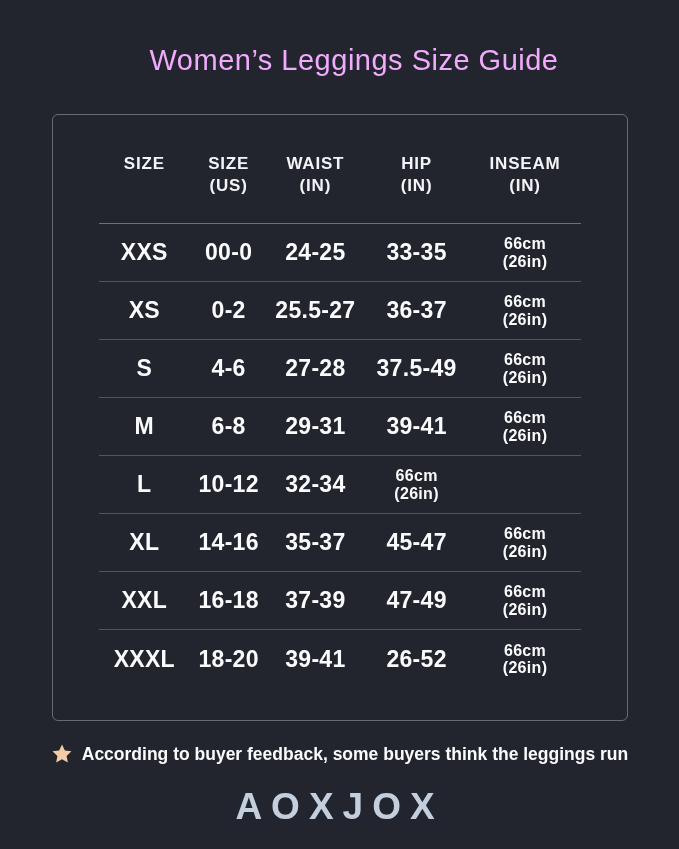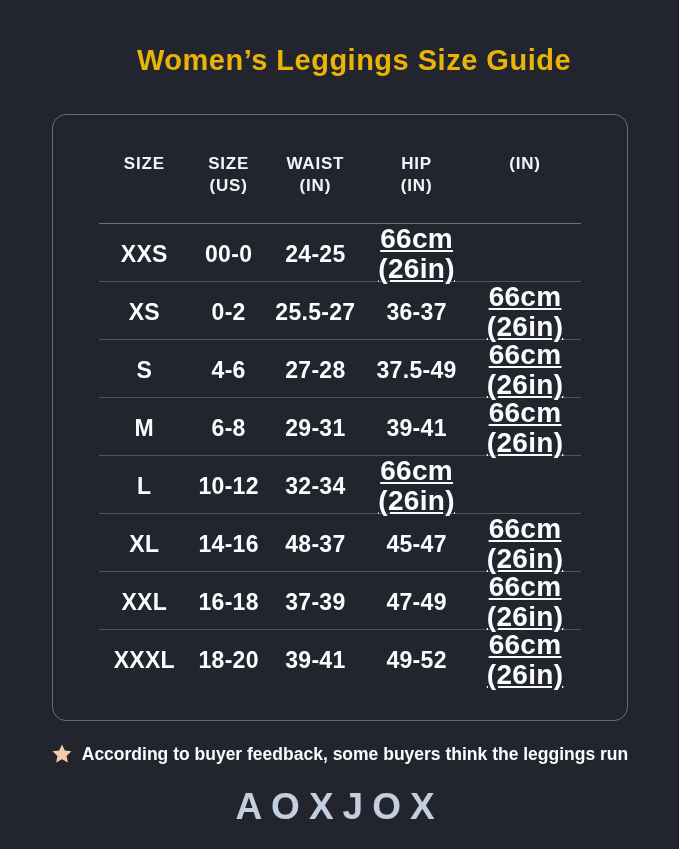--- a/index.html
+++ b/index.html
@@ -13,31 +13,31 @@
   }
   .page {
     width: 679px;
     height: 849px;
     position: relative;
   }
   .page-title {
     padding-top: 44px;
     text-align: center;
     font-size: 29px;
-    font-weight: bold;
+    font-weight: normal;
     letter-spacing: 0.5px;
-    color: #eab308;
+    color: #f0abfc;
     padding-left: 29px;
   }
   .card {
     margin: 37px auto 0 auto;
     width: 576px;
     height: 607px;
     border: 1px solid rgba(255,255,255,0.32);
-    border-radius: 14px;
+    border-radius: 6px;
     overflow: hidden;
   }
   .thead {
     margin: 0 46px;
     padding-top: 38px;
     height: 109px;
     display: grid;
     grid-template-columns: 19% 16% 20% 22% 23%;
     border-bottom: 1px solid rgba(255,255,255,0.35);
   }
@@ -59,21 +59,21 @@
   }
   .trow:last-child { border-bottom: none; }
   .td {
     text-align: center;
     font-size: 23px;
     font-weight: 600;
     letter-spacing: 0.3px;
     color: #fafbfc;
     white-space: nowrap;
   }
-  .td.inseam { line-height: 1.08; font-size: 28px; text-decoration: underline; }
+  .td.inseam { line-height: 1.08; font-size: 16px; }
   .note {
     margin-top: 19px;
     text-align: center;
     font-size: 17.5px;
     font-weight: bold;
     line-height: 1.6;
     color: #fafbfc;
   }
   .note-line1 {
     display: inline-flex;
@@ -113,28 +113,30 @@
         </div>
         <div class="th">
           <div>WAIST</div>
           <div>(IN)</div>
         </div>
         <div class="th">
           <div>HIP</div>
           <div>(IN)</div>
         </div>
         <div class="th">
+          <div>INSEAM</div>
           <div>(IN)</div>
         </div>
       </div>
     <div id="tbody">
         <div class="trow">
           <div class="td">XXS</div>
           <div class="td">00-0</div>
           <div class="td">24-25</div>
+          <div class="td">33-35</div>
           <div class="td inseam">
             <div>66cm</div>
             <div>(26in)</div>
           </div>
         </div>
         <div class="trow">
           <div class="td">XS</div>
           <div class="td">0-2</div>
           <div class="td">25.5-27</div>
           <div class="td">36-37</div>
@@ -168,42 +170,42 @@
           <div class="td">10-12</div>
           <div class="td">32-34</div>
           <div class="td inseam">
             <div>66cm</div>
             <div>(26in)</div>
           </div>
         </div>
         <div class="trow">
           <div class="td">XL</div>
           <div class="td">14-16</div>
-          <div class="td">48-37</div>
+          <div class="td">35-37</div>
           <div class="td">45-47</div>
           <div class="td inseam">
             <div>66cm</div>
             <div>(26in)</div>
           </div>
         </div>
         <div class="trow">
           <div class="td">XXL</div>
           <div class="td">16-18</div>
           <div class="td">37-39</div>
           <div class="td">47-49</div>
           <div class="td inseam">
             <div>66cm</div>
             <div>(26in)</div>
           </div>
         </div>
         <div class="trow">
           <div class="td">XXXL</div>
           <div class="td">18-20</div>
           <div class="td">39-41</div>
-          <div class="td">49-52</div>
+          <div class="td">26-52</div>
           <div class="td inseam">
             <div>66cm</div>
             <div>(26in)</div>
           </div>
         </div>
       </div>
   </div>
 
   <div class="note">
     <div class="note-line1">

